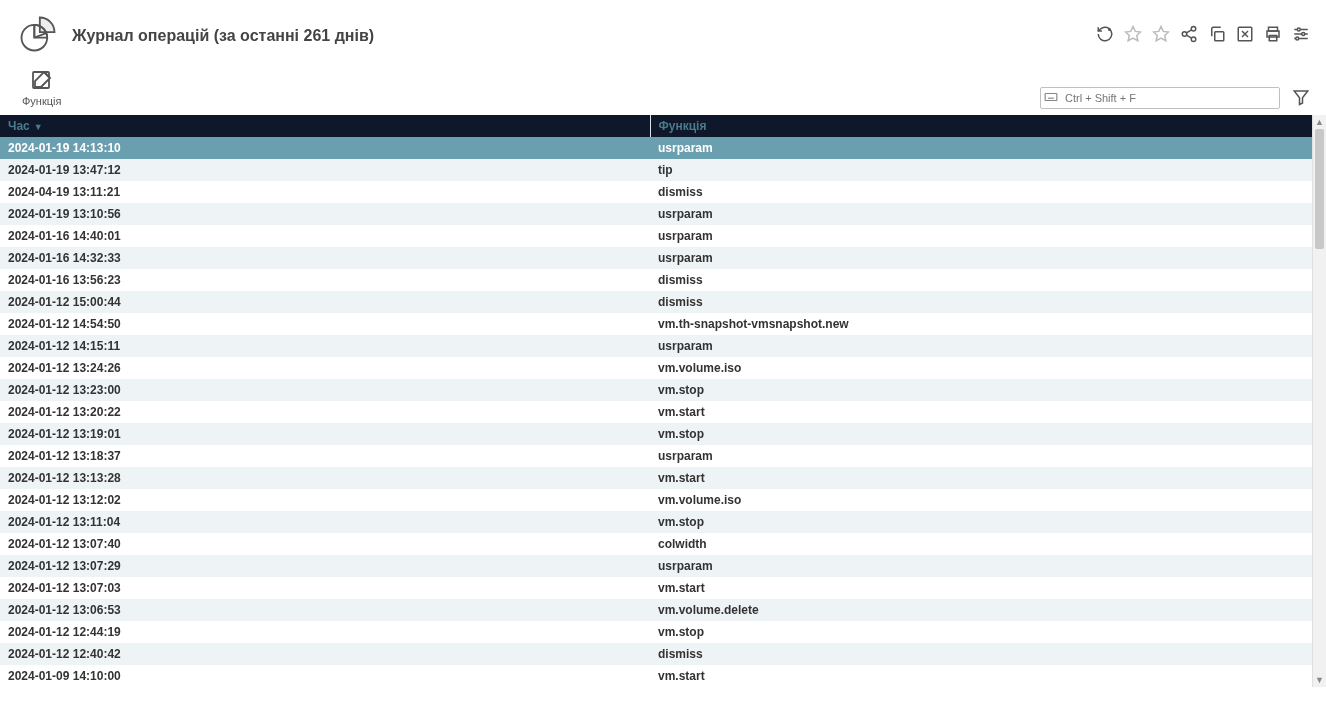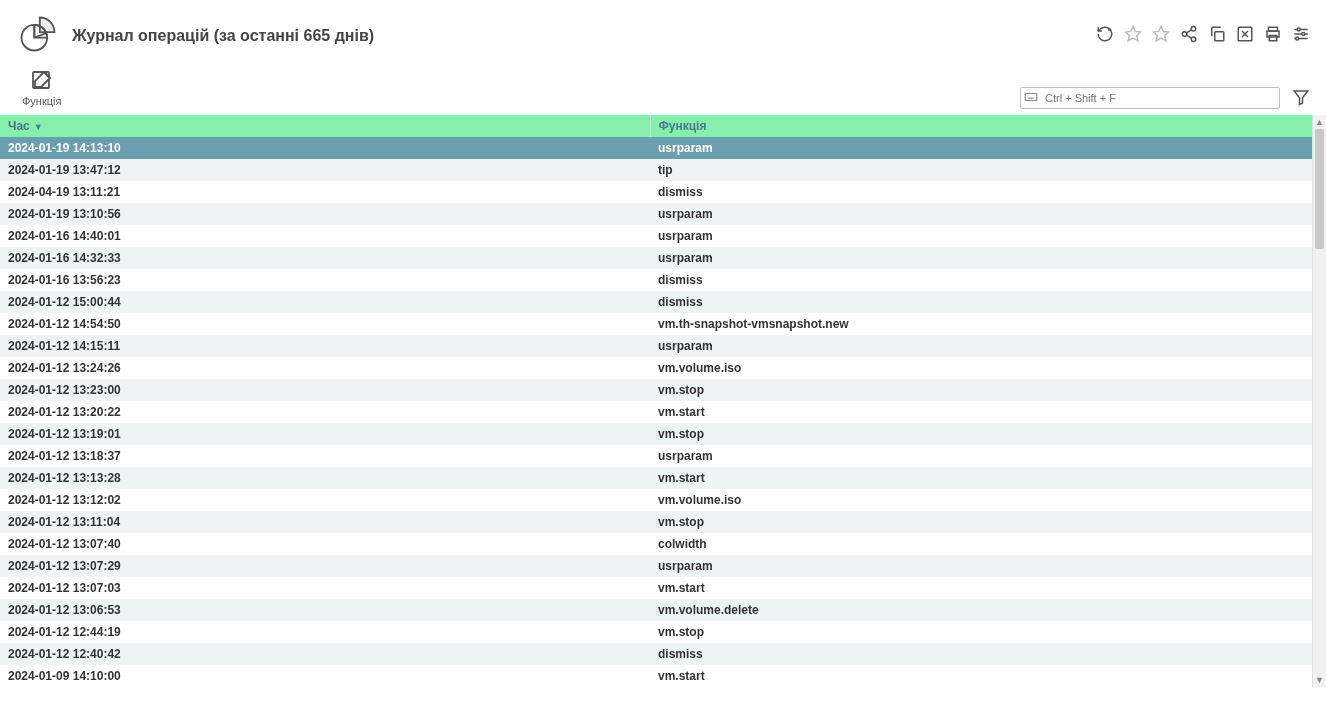--- a/index.html
+++ b/index.html
@@ -9,27 +9,27 @@
   .logo-icon { width: 44px; height: 44px; }
   .page-title { font-size: 16px; font-weight: bold; color: #444; }
   .header-right { margin-left: auto; display: flex; gap: 10px; align-items: center; }
   .hdr-icon { width: 18px; height: 18px; cursor: pointer; color: #555; }
   .hdr-icon.muted { color: #bbb; }
   .toolbar { display: flex; align-items: flex-end; padding: 0 16px 6px 16px; }
   .tb-btn { display: flex; flex-direction: column; align-items: center; gap: 2px; cursor: pointer; padding: 2px 6px; }
   .tb-btn svg { width: 24px; height: 24px; color: #555; }
   .tb-label { font-size: 11px; color: #555; }
   .toolbar-right { margin-left: auto; display: flex; align-items: center; gap: 12px; }
-  .search-wrap { position: relative; width: 260px; }
+  .search-wrap { position: relative; width: 240px; }
   .search-input { width: 100%; height: 22px; border: 1px solid #c0c0c0; border-radius: 2px; padding: 2px 6px 2px 24px; font-size: 11px; color: #888; outline: none; }
   .search-icon { position: absolute; left: 4px; top: 3px; width: 14px; height: 14px; color: #888; }
   .filter-icon { width: 18px; height: 18px; color: #555; cursor: pointer; }
   .table-wrap { position: relative; display: flex; }
   .table { flex: 1 1 auto; border-collapse: collapse; width: calc(100% - 14px); }
-  .thead-row { background: #86efac; }
+  .thead-row { background: #0f172a; }
   .th { text-align: left; font-weight: bold; color: #4a7a8c; padding: 4px 8px; font-size: 12px; border-right: 1px solid #d8e4e8; height: 22px; }
   .th:last-child { border-right: none; }
   .sort-ind { font-size: 9px; margin-left: 4px; color: #4a7a8c; }
   .tr { height: 22px; }
   .tr:nth-child(odd) { background: #fff; }
   .tr:nth-child(even) { background: #eef3f5; }
   .tr.selected { background: #6a9fb0 !important; color: #fff; }
   .td { padding: 2px 8px; font-size: 12px; white-space: nowrap; font-weight: bold; }
   .col-time { width: 650px; }
   .scrollbar { width: 14px; background: #f1f1f1; border-left: 1px solid #e0e0e0; display: flex; flex-direction: column; }
@@ -44,21 +44,21 @@
   <div class="header-left">
     <span>
       <svg class="logo-icon" viewBox="0 0 48 48" fill="none" stroke="#555" stroke-width="2">
         <circle cx="20" cy="28" r="14"></circle>
         <path d="M20 28 L20 14 A14 14 0 0 1 34 28 Z" fill="#555" fill-opacity="0"></path>
         <path d="M26 6 A16 16 0 0 1 42 22 L26 22 Z" fill="#555" fill-opacity="0.1"></path>
         <line x1="20" y1="28" x2="20" y2="14"></line>
         <line x1="20" y1="28" x2="33" y2="23"></line>
       </svg>
     </span>
-    <div class="page-title">Журнал операцій (за останні 665 днів)</div>
+    <div class="page-title">Журнал операцій (за останні 261 днів)</div>
   </div>
   <div class="header-right">
     <span><svg class="hdr-icon" viewBox="0 0 24 24" fill="none" stroke="currentColor" stroke-width="2">
           <path d="M3 12a9 9 0 1 0 3-6.7L3 8"></path>
           <polyline points="3 3 3 8 8 8"></polyline>
           <circle cx="18" cy="6" r="2" fill="currentColor" stroke="none"></circle>
         </svg></span>
     <span><svg class="hdr-icon muted" viewBox="0 0 24 24" fill="none" stroke="currentColor" stroke-width="2">
           <polygon points="12 2 15 8.5 22 9.3 17 14 18.5 21 12 17.5 5.5 21 7 14 2 9.3 9 8.5 12 2"></polygon>
         </svg></span>

